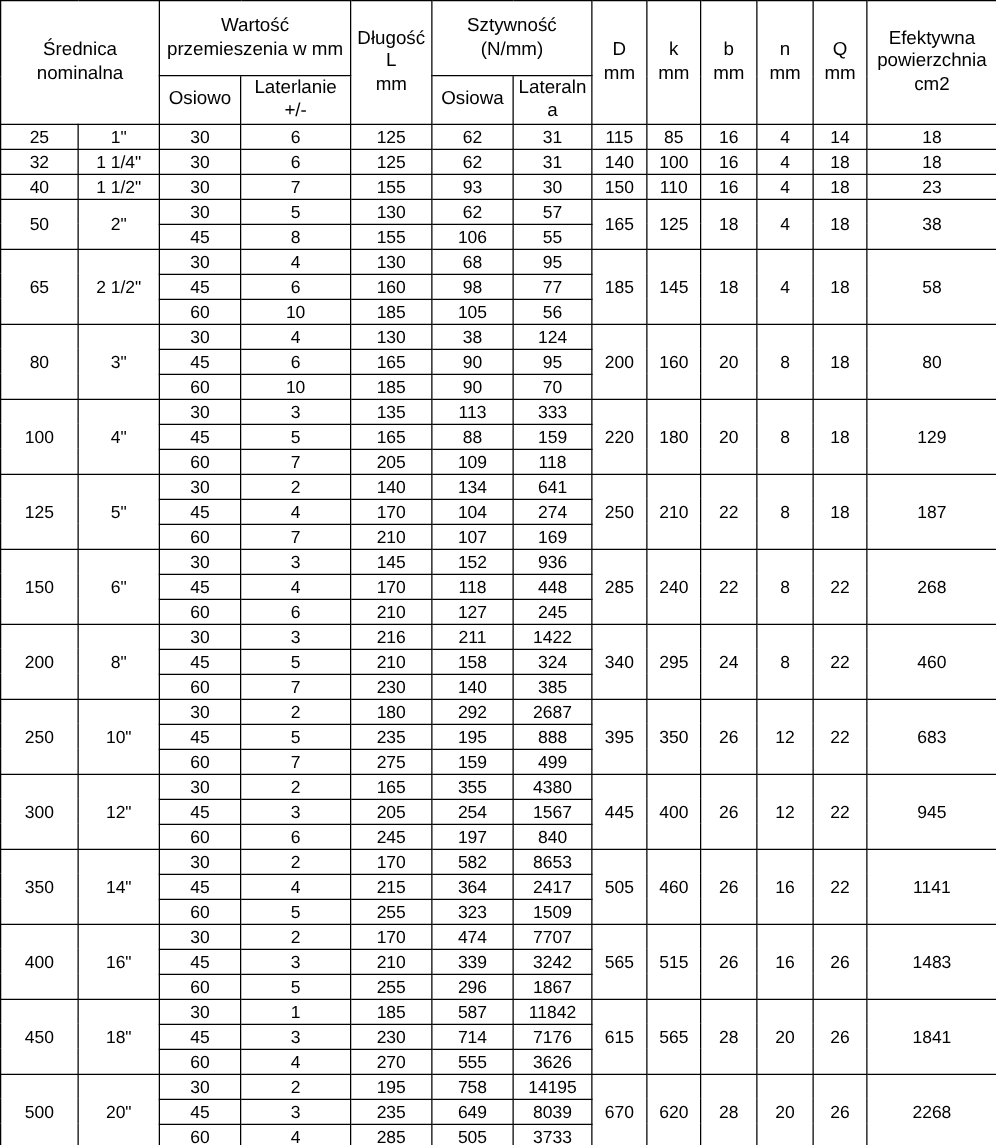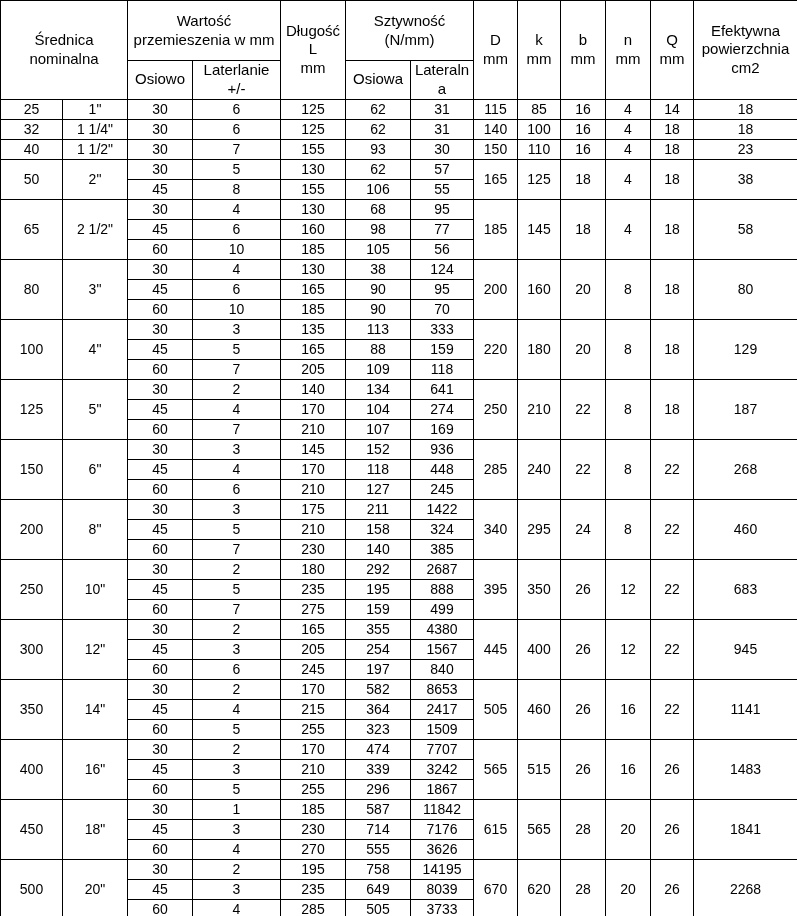--- a/index.html
+++ b/index.html
@@ -299,21 +299,21 @@
         <td>6</td>
         <td>210</td>
         <td>127</td>
         <td>245</td>
       </tr>
       <tr>
         <td rowspan="3">200</td>
         <td rowspan="3">8"</td>
         <td>30</td>
         <td>3</td>
-        <td>175</td>
+        <td>216</td>
         <td>211</td>
         <td>1422</td>
         <td rowspan="3">340</td>
         <td rowspan="3">295</td>
         <td rowspan="3">24</td>
         <td rowspan="3">8</td>
         <td rowspan="3">22</td>
         <td rowspan="3">460</td>
       </tr>
       <tr>

